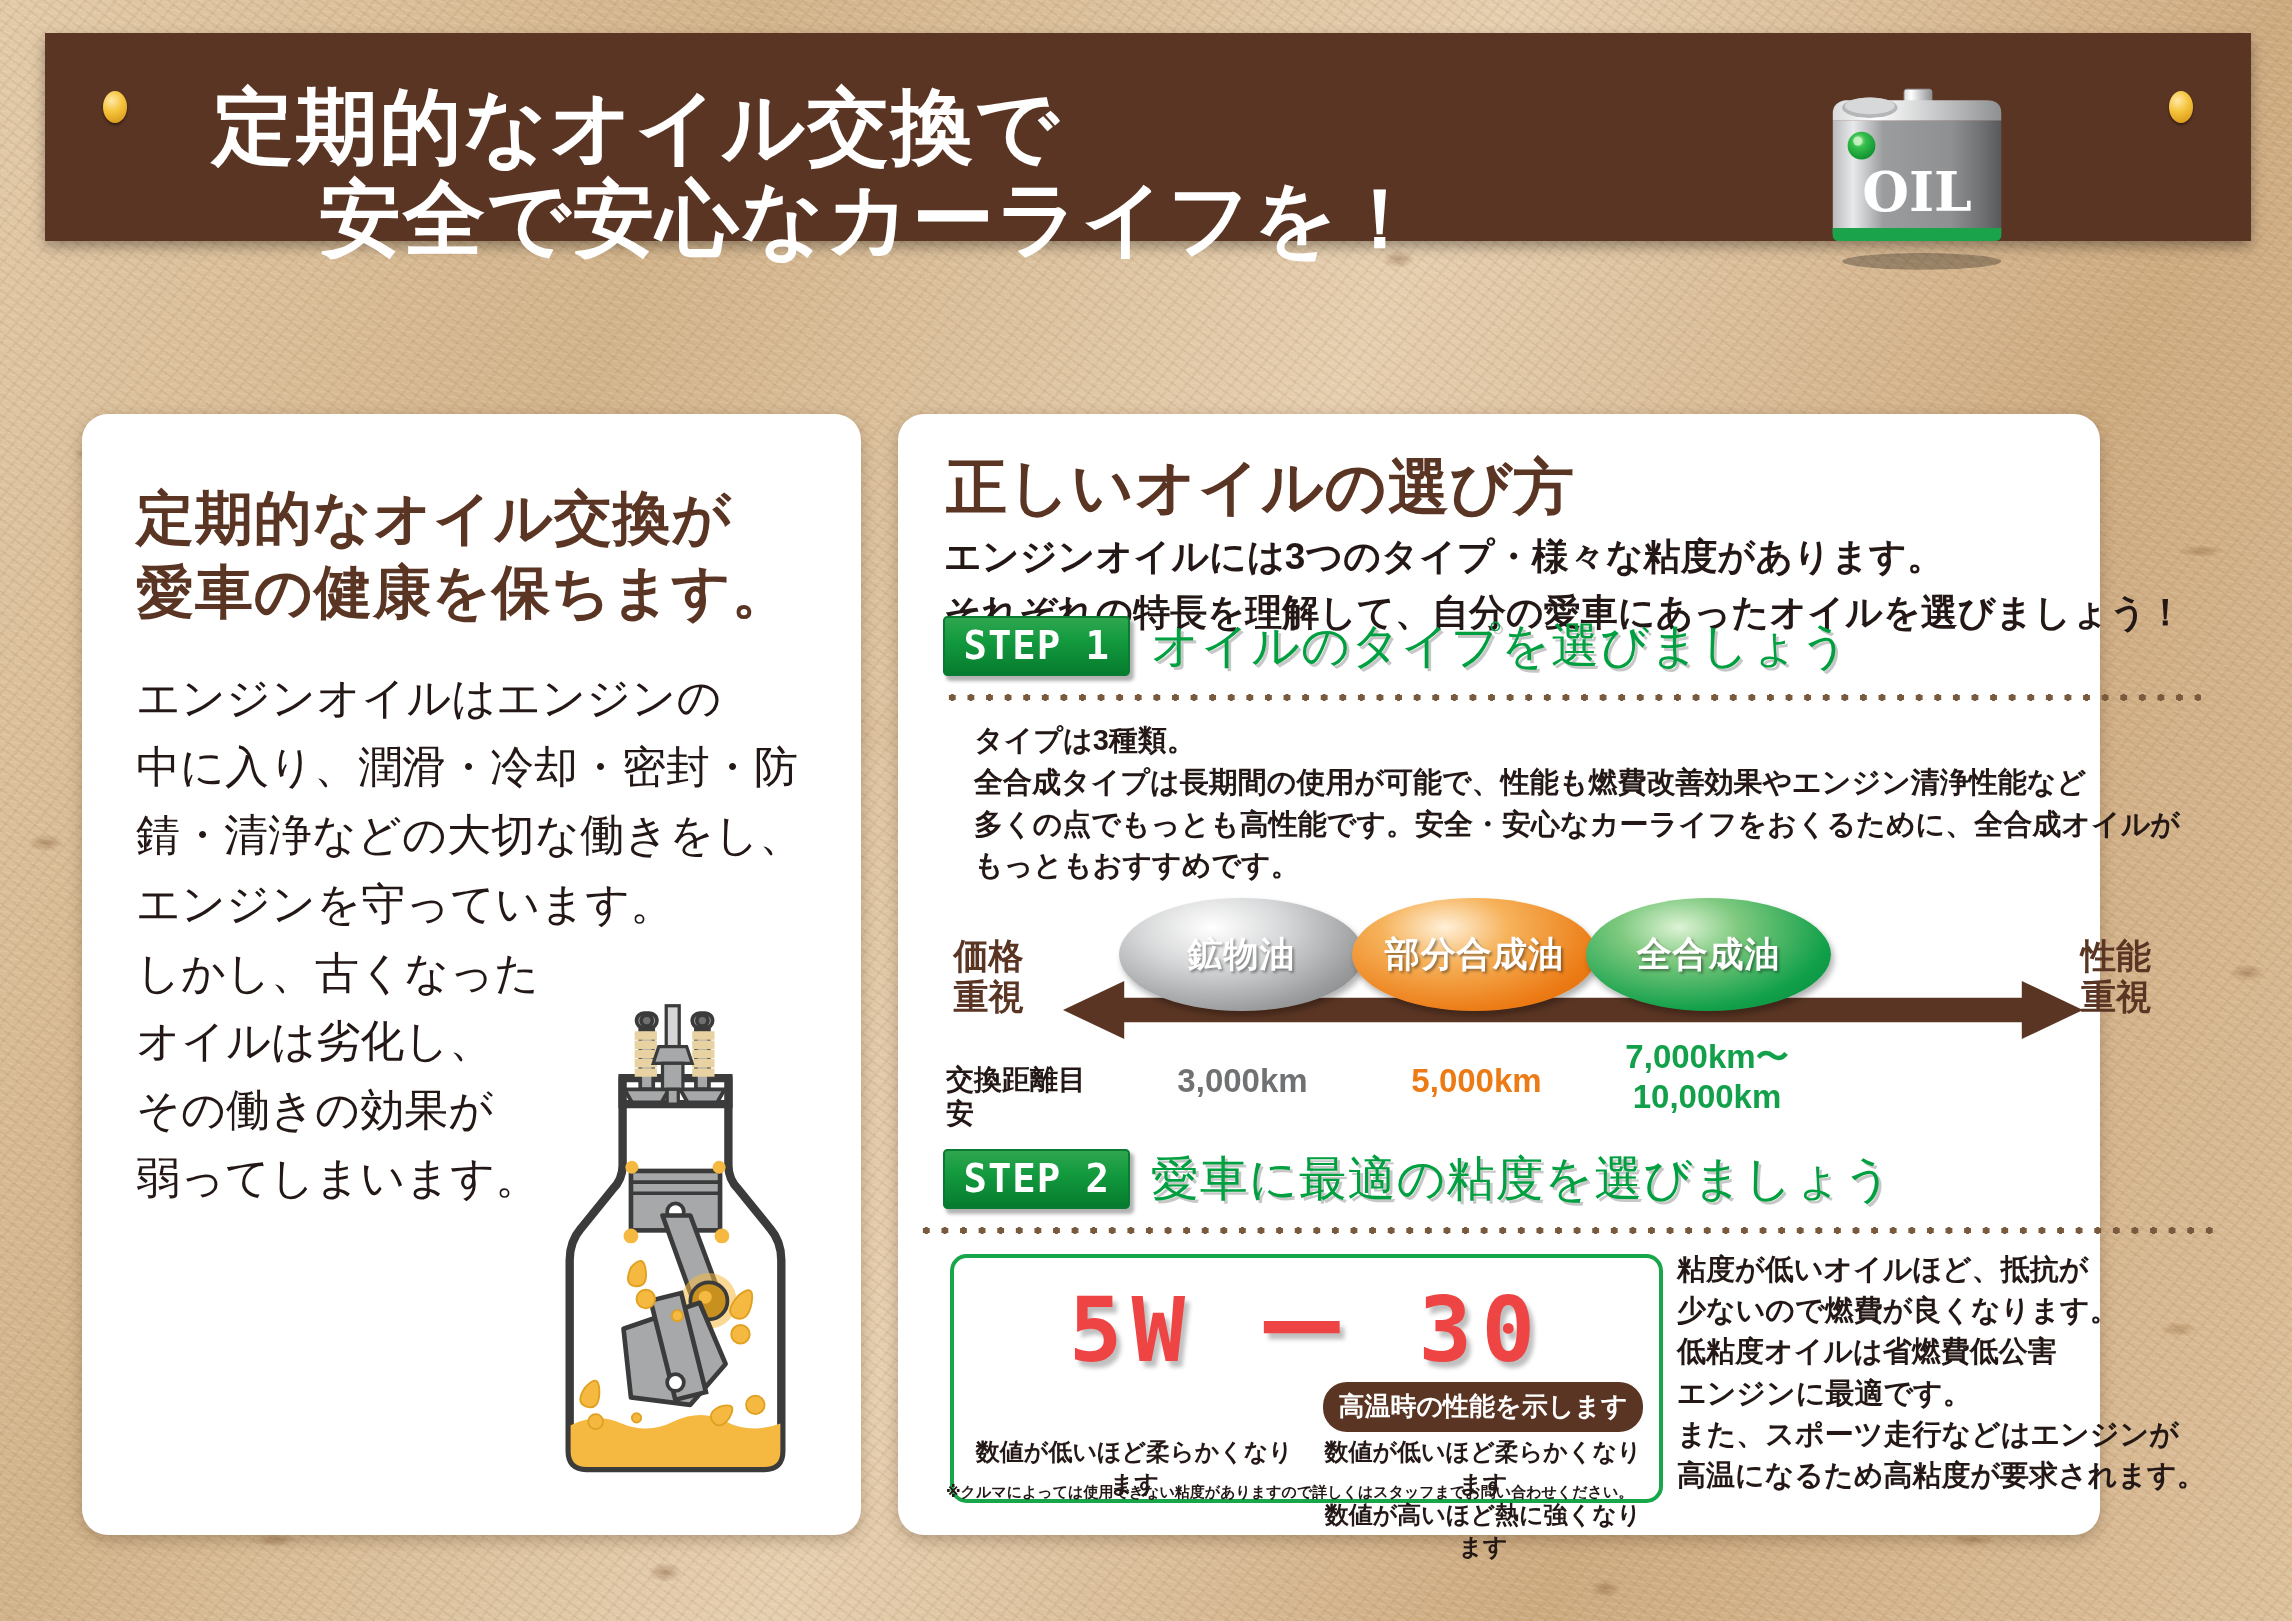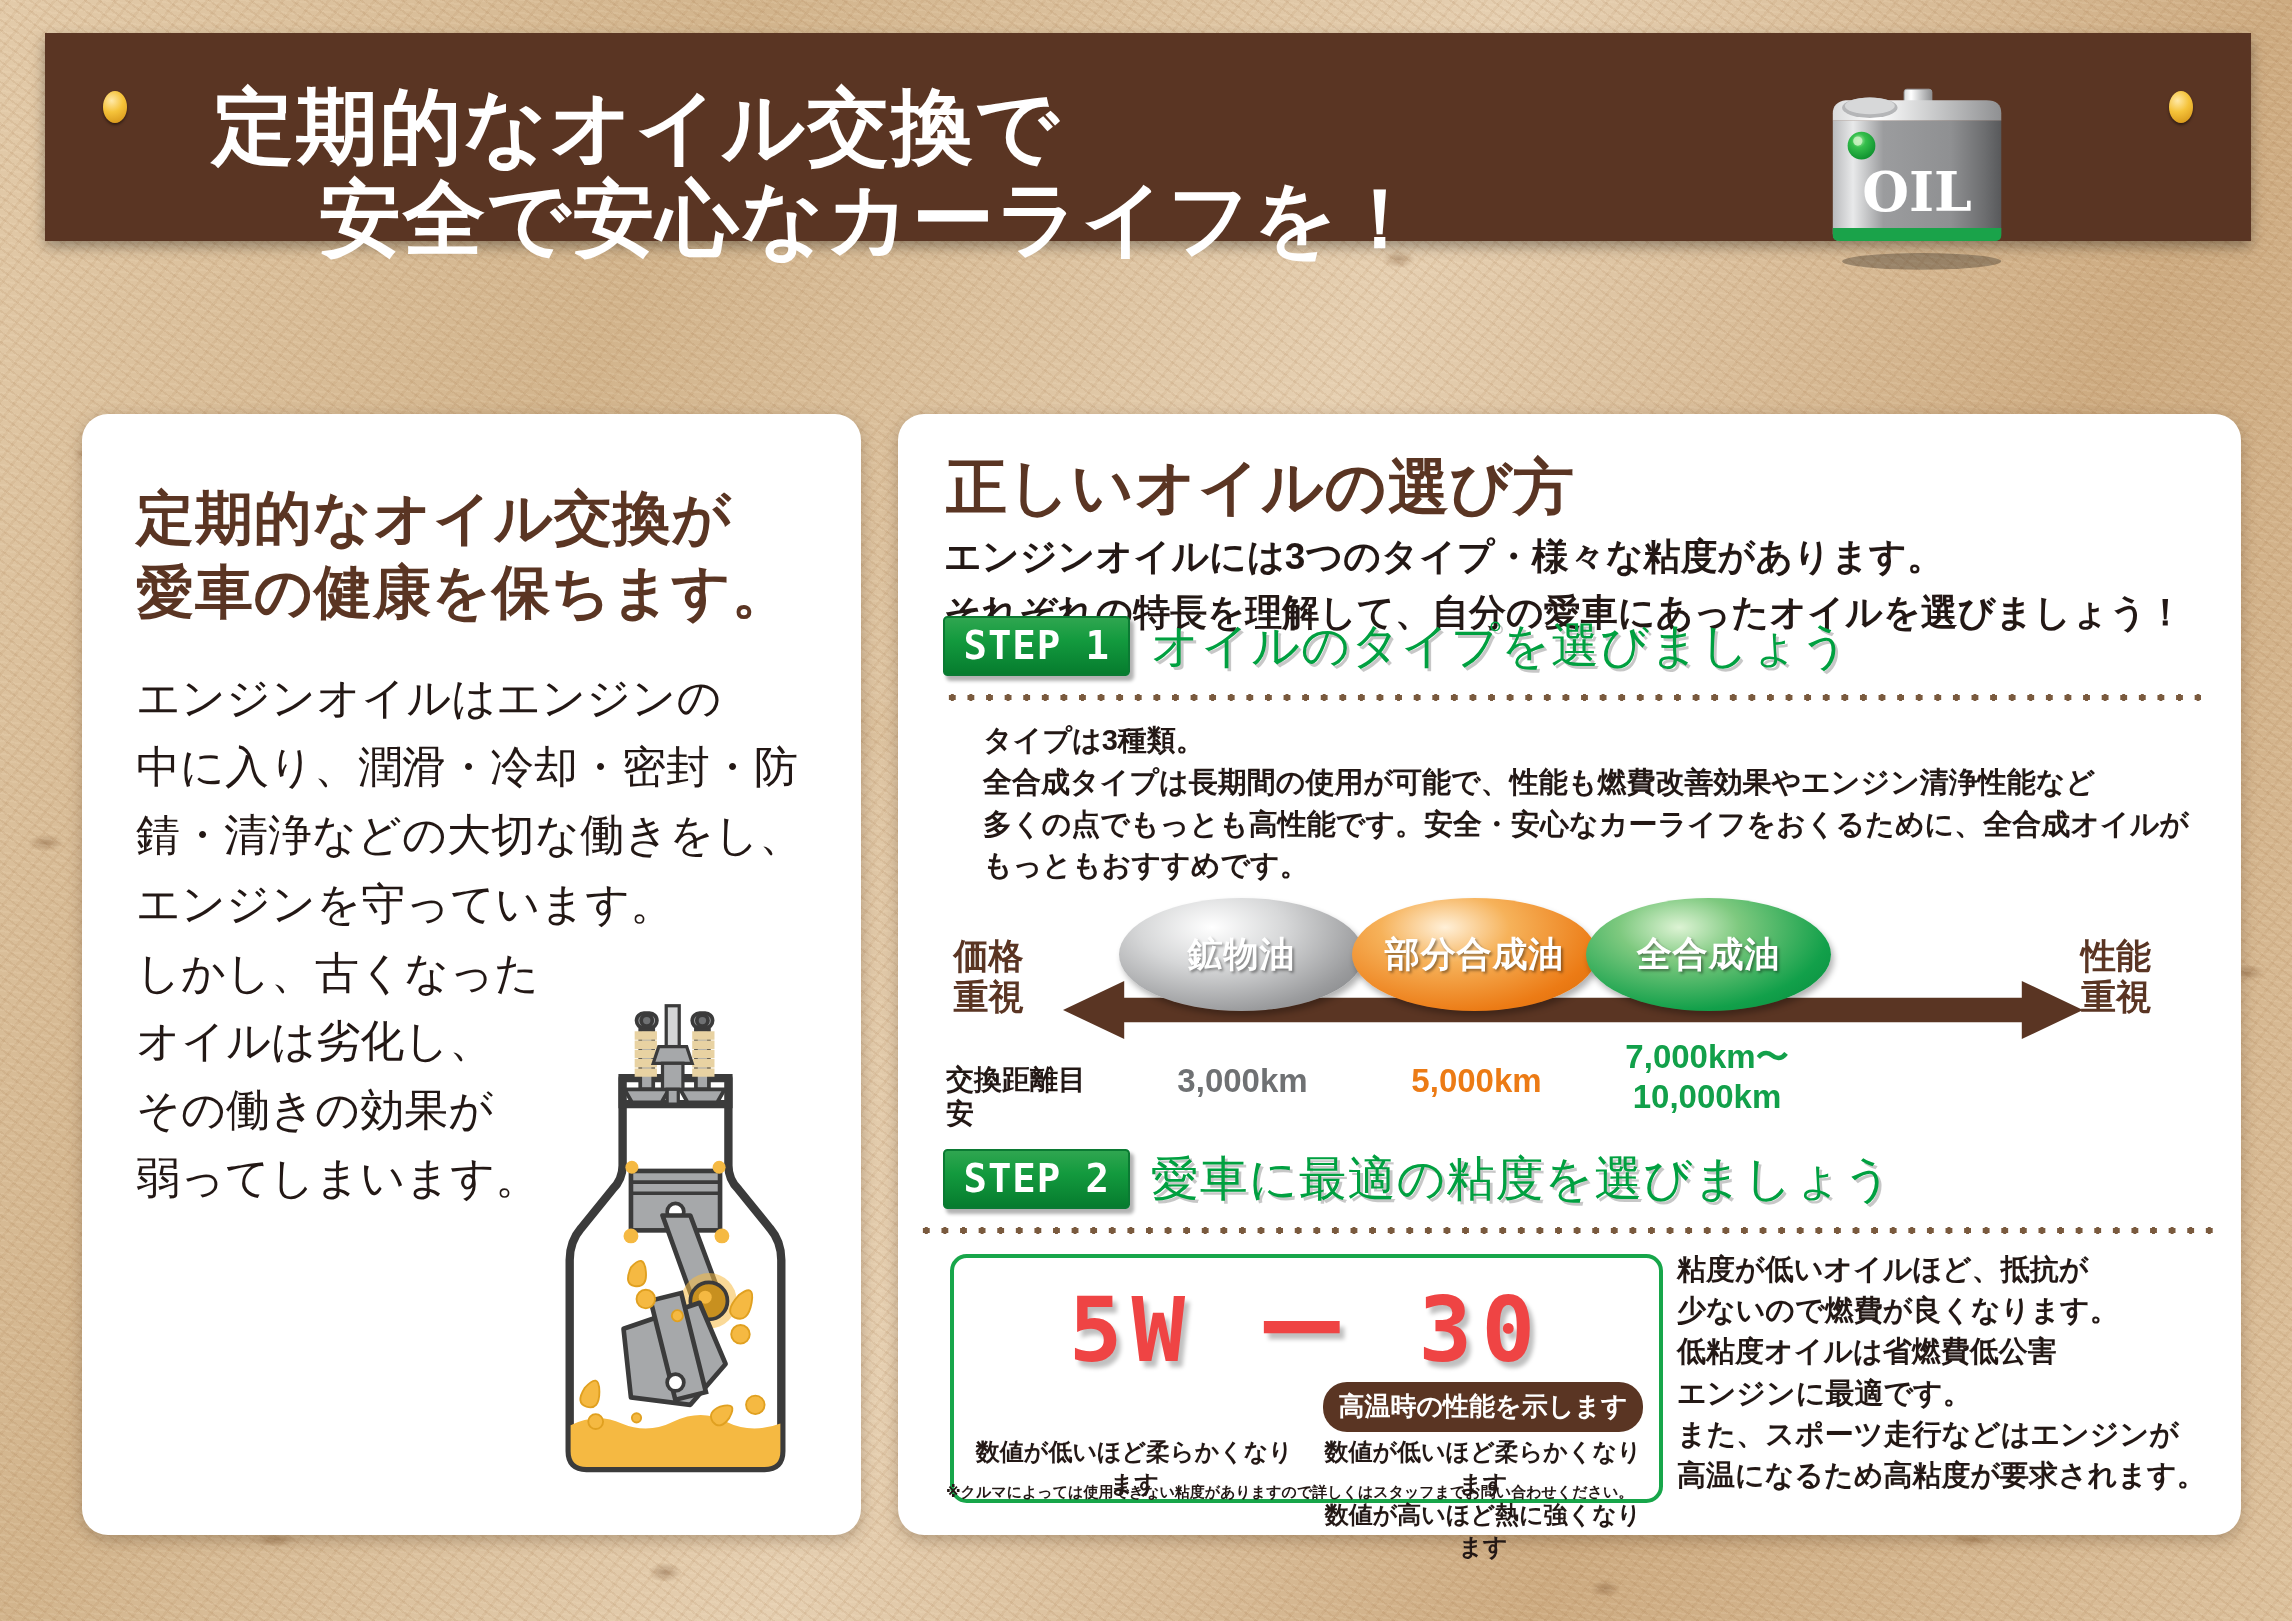--- a/index.html
+++ b/index.html
@@ -67,21 +67,21 @@
   #banner-title .l2{display:block;padding-left:107px;}
   
   #oilcan{position:absolute;right:234px;top:41px;width:199px;height:197px;}
   
   .card{
     position:absolute;background:#ffffff;border-radius:26px;
     box-shadow:0 4.6px 15px rgba(80,55,30,.32);
     z-index:4;
   }
   #card-left{left:82px;top:414px;width:779px;height:1121px;}
-  #card-right{left:898px;top:414px;width:1343px;height:1121px;}
+  #card-right{left:898px;top:414px;width:1202px;height:1121px;}
   
   #left-head{
     position:absolute;left:54px;top:67px;width:705px;
     color:#5a3523;font-weight:bold;font-size:58px;line-height:1.28;
     white-space:pre-line;letter-spacing:0.9px;
   }
   #left-body{
     position:absolute;left:54px;top:250px;width:705px;
     color:#231815;font-size:44px;line-height:1.56;white-space:pre-line;
     letter-spacing:0px;
@@ -113,21 +113,21 @@
     text-shadow:2.8px 2.8px 0 rgba(0,0,0,.22);
   }
   .dotline{
     position:absolute;height:7.4px;
     background-image:radial-gradient(circle closest-side,#7a5a3e 98%,transparent);
     background-size:18.6px 7.4px;background-repeat:repeat-x;
   }
   #step1-row{left:45px;top:200px;}
   #dot1{left:45px;top:280px;width:1258px;}
   #step1-body{
-    position:absolute;left:85px;top:306px;width:1224px;
+    position:absolute;left:76px;top:306px;width:1224px;
     color:#231815;font-size:29px;line-height:1.44;white-space:pre-line;font-weight:bold;
   }
   
   #spectrum{position:absolute;left:48px;top:482px;width:1252px;height:227px;}
   .sp-side{
     position:absolute;color:#5a3523;font-weight:bold;font-size:35px;
     line-height:1.18;white-space:pre-line;text-align:left;
   }
   #sp-left{left:7.4px;top:39px;width:109px;}
   #sp-right{left:1135px;top:39px;width:109px;}

